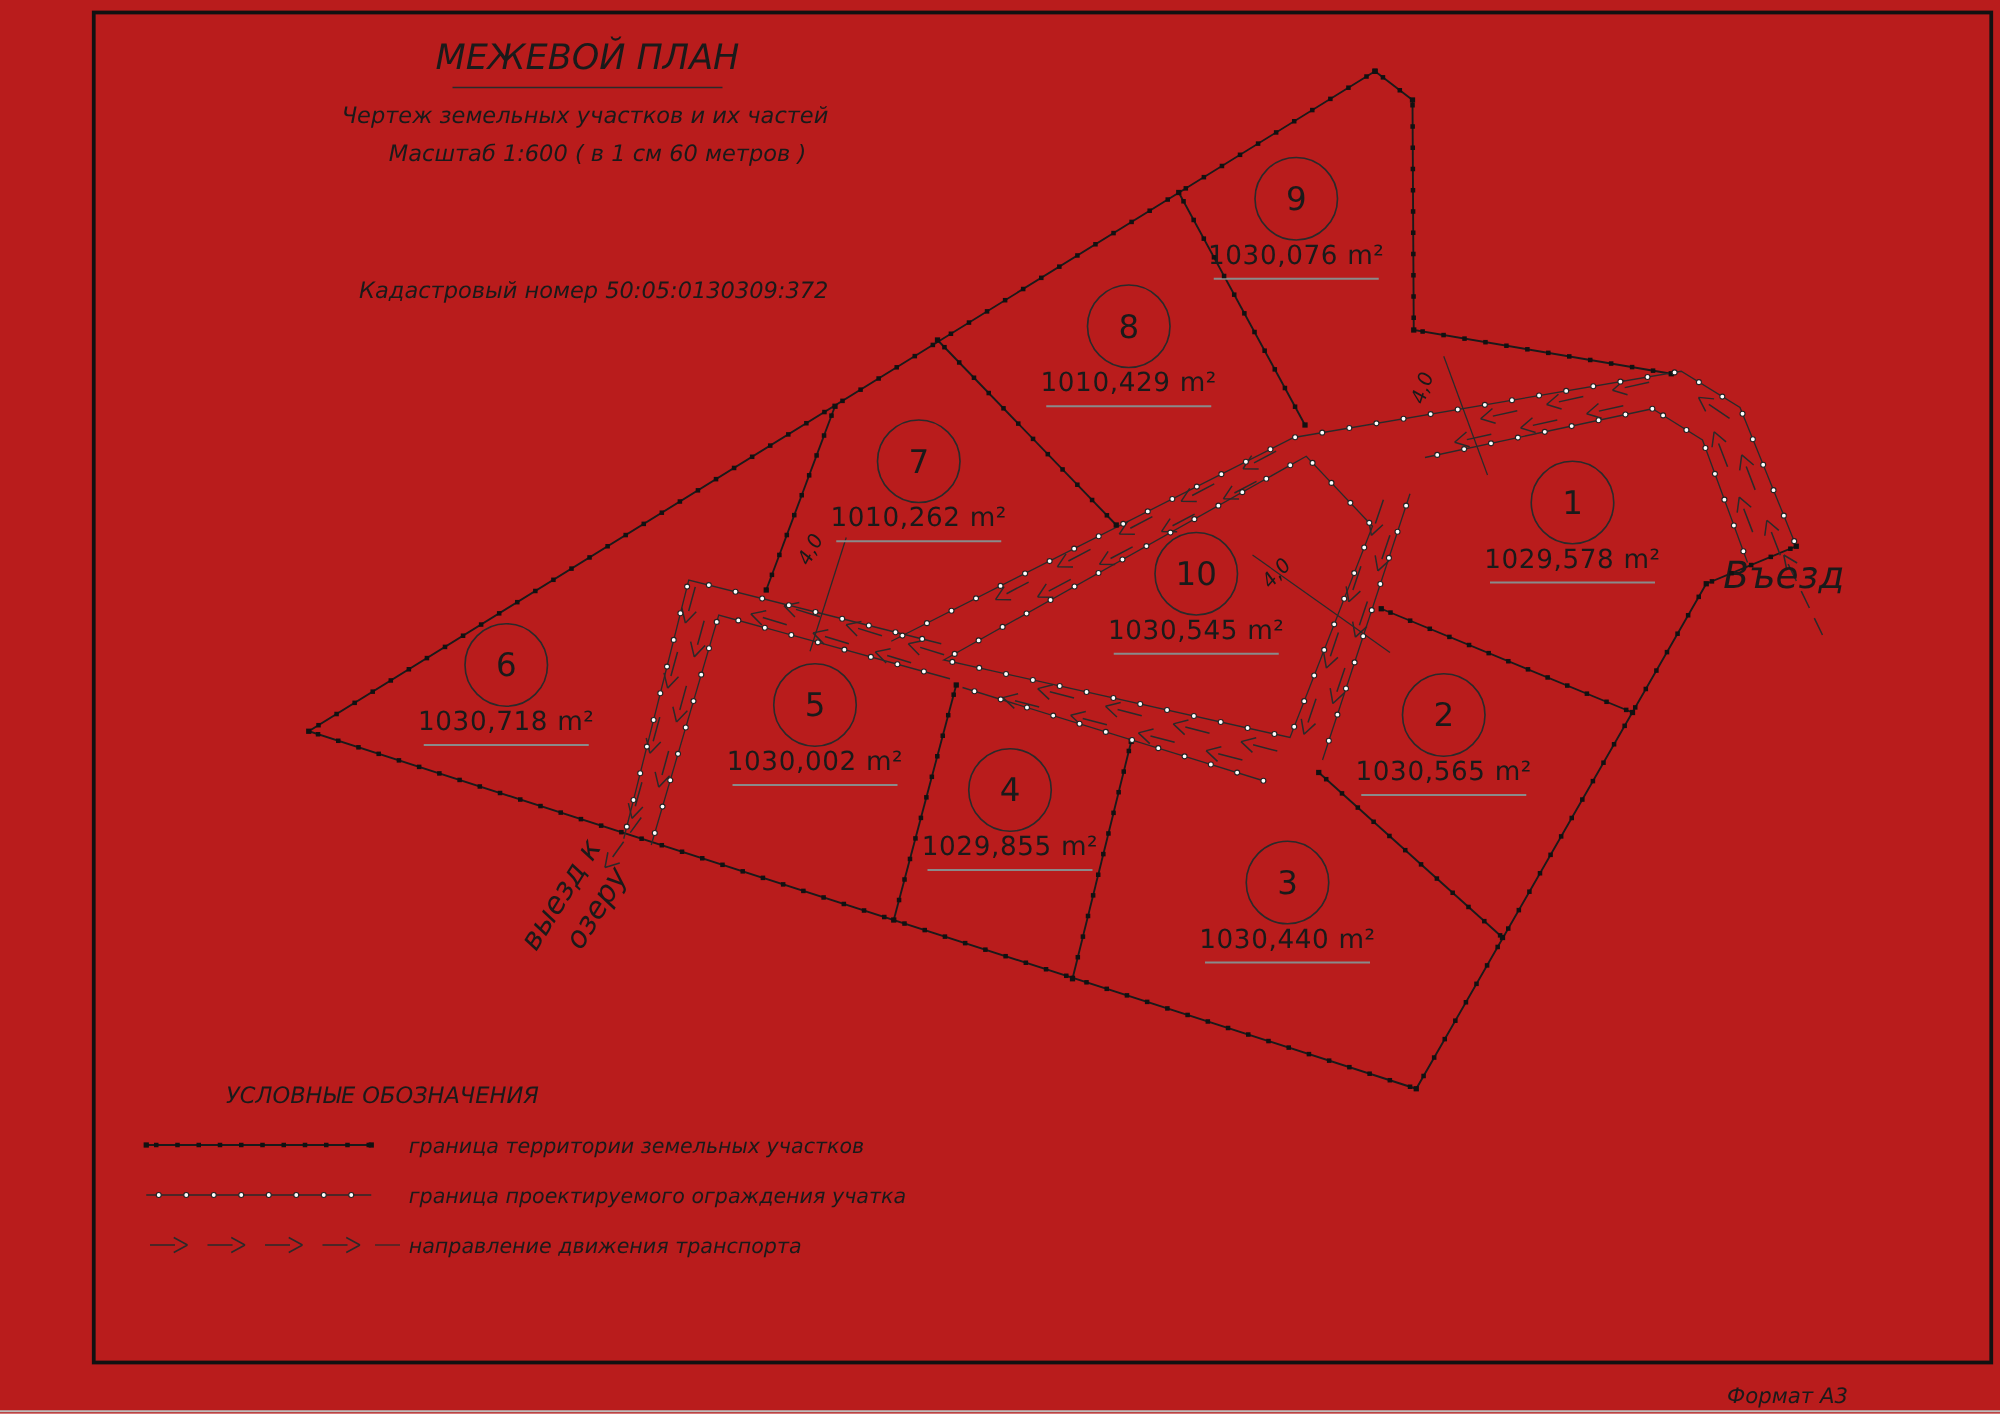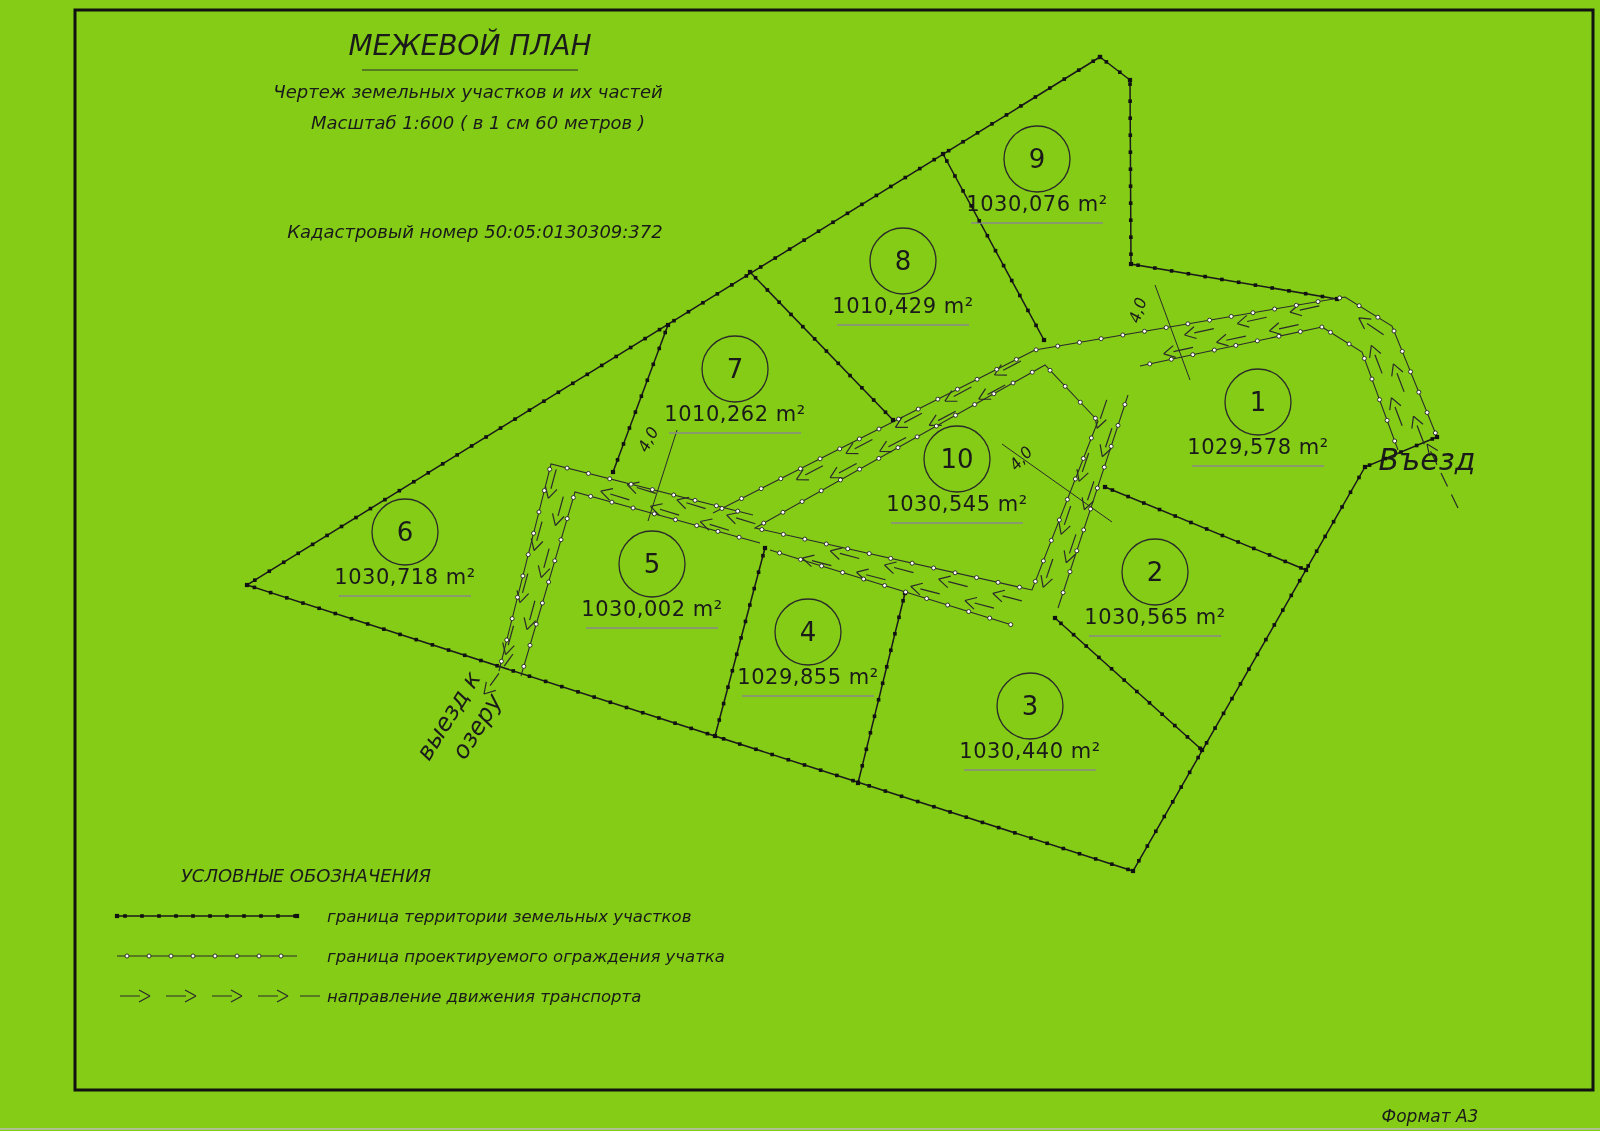--- a/index.html
+++ b/index.html
@@ -1,16 +1,16 @@
 <!DOCTYPE html>
 <html><head>
 <meta charset="utf-8">
 <style>
   html,body{margin:0;padding:0;background:#fff;}
-  .page{position:relative;width:1600px;height:1131px;background:#84cc16;overflow:hidden;
+  .page{position:relative;width:1600px;height:1131px;background:#b91c1c;overflow:hidden;
         font-family:"DejaVu Sans",sans-serif;}
   svg{position:absolute;left:0;top:0;}
   text{fill:#1a1a1a;}
   .t-italic{font-style:italic;}
   .survey{fill:none;stroke:#1a1a1a;stroke-width:1.5;}
   .fence{fill:none;stroke:#2a2a2a;stroke-width:1.05;}
   .thin{fill:none;stroke:#2a2a2a;stroke-width:1;}
   .circle-num{fill:none;stroke:#2a2a2a;stroke-width:1.3;}
   .uline{stroke:#2a2a2a;stroke-width:1.2;}
   .uline-soft{stroke:#8a8a8a;stroke-width:1.6;}

